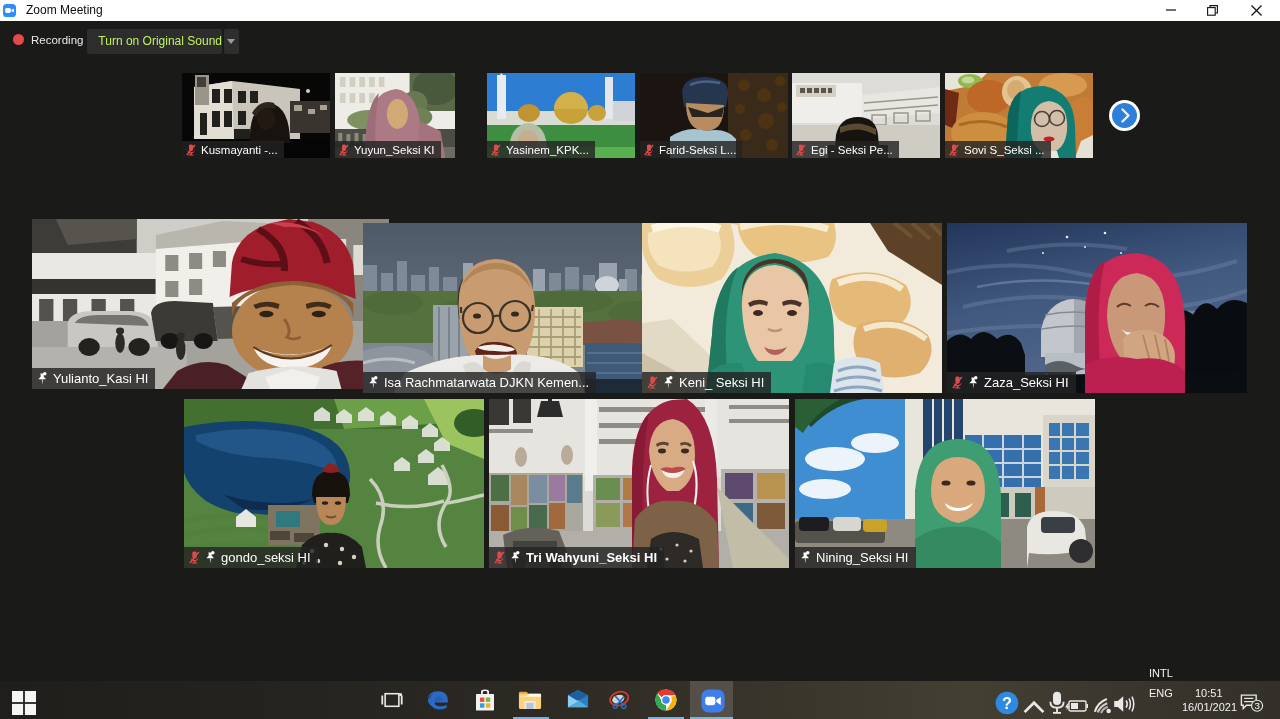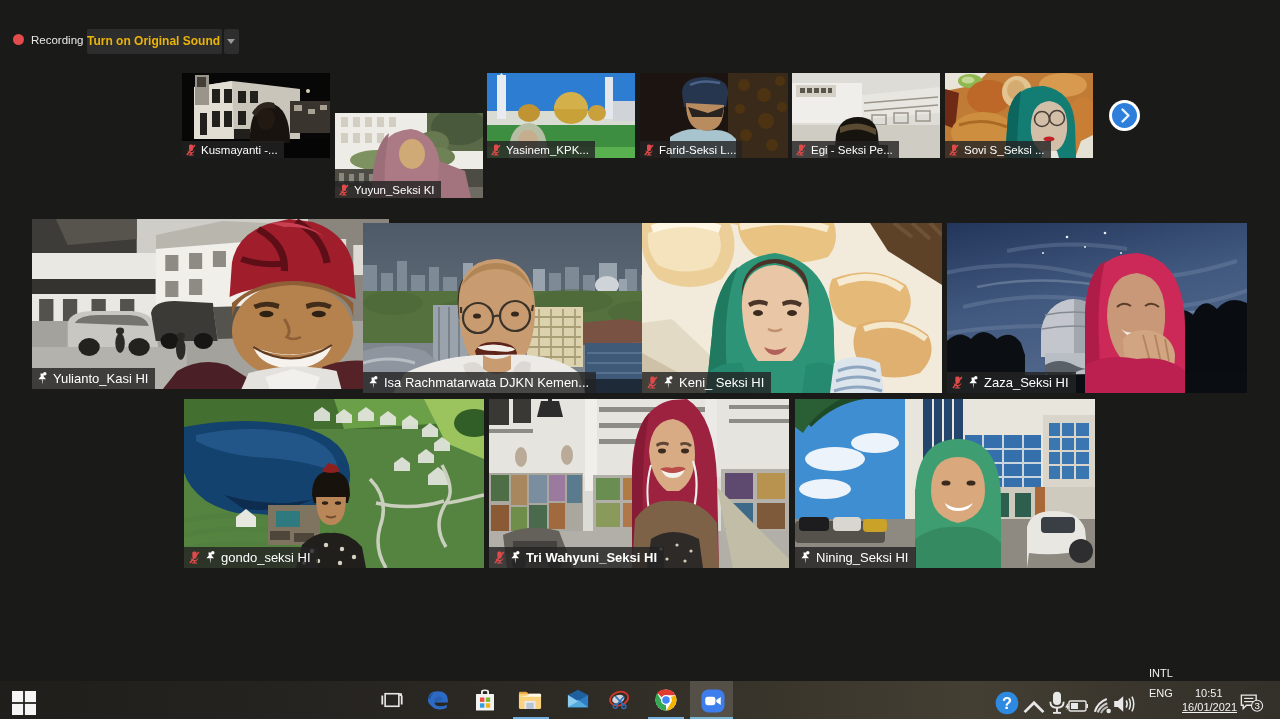--- a/index.html
+++ b/index.html
@@ -4,21 +4,21 @@
 <style>
   * { margin:0; padding:0; box-sizing:border-box; -webkit-font-smoothing:antialiased; }
   html,body { width:1280px; height:719px; overflow:hidden; background:#1a1a19; font-family:"Liberation Sans", sans-serif; }
   #stage { position:relative; width:1280px; height:719px; background:#1a1a19; }
   
   #titlebar { position:absolute; left:0; top:0; width:1280px; height:21px; background:#ffffff; }
   #titletext { position:absolute; left:26px; top:3px; font-size:12px; color:#0b0b0b; }
   
   #rec-dot { position:absolute; left:13px; top:34px; width:11px; height:11px; border-radius:50%; background:#e14b4b; }
   #rec-text { position:absolute; left:31px; top:34px; font-size:11.5px; color:#e8e8e8; }
-  #snd-btn { position:absolute; left:87px; top:29px; width:135px; height:25px; background:#2d2d2d; border-radius:2px; color:#eab308; font-size:12px; text-align:left; line-height:25px;font-weight:bold; }
+  #snd-btn { position:absolute; left:87px; top:29px; width:135px; height:25px; background:#2d2d2d; border-radius:2px; color:#bef264; font-size:12px; text-align:right; line-height:25px; }
   #snd-drop { position:absolute; left:224px; top:29px; width:15px; height:25px; background:#2e2e2e; border-radius:2px; }
   #snd-drop:after { content:""; position:absolute; left:3px; top:10px; border-left:4.5px solid transparent; border-right:4.5px solid transparent; border-top:5px solid #9a9a9a; }
   
   .tile { position:absolute; overflow:hidden; background:#000; }
   .tile svg { position:absolute; left:0; top:0; width:100%; height:100%; }
   .lbl { position:absolute; left:0; bottom:0; height:21px; background:rgba(35,35,35,0.82); color:#fff; display:flex; align-items:center; padding:0 7px 0 5px; font-size:13px; white-space:nowrap; }
   .lbl.sm { height:17px; font-size:11.5px; padding:0 6px 0 4px; }
   .lbl svg { position:static; width:auto; height:auto; margin-right:5px; }
   
   #nextbtn { position:absolute; left:1109px; top:100px; width:31px; height:31px; border-radius:50%; background:#fff; }
@@ -29,20 +29,39 @@
   #searchtext { position:absolute; left:37px; top:9px; font-size:15px; color:#424242; }
   .tbicon { position:absolute; top:688px; width:24px; height:24px; }
   .underline { position:absolute; top:717px; height:2px; background:#76b0e0; }
   #zoomhl { position:absolute; left:690px; top:681px; width:43px; height:38px; background:#544f47; }
   .traytxt { position:absolute; font-size:11px; color:#f2f2f2;padding-left:12px; }
 </style>
 </head>
 <body>
 <div id="stage">
 
+  <div id="titlebar">
+    <svg style="position:absolute;left:3px;top:4px" width="13" height="13" viewBox="0 0 13 13">
+      <rect x="0" y="0" width="13" height="13" rx="3.6" fill="#2d8cff"></rect>
+      <rect x="2.2" y="4.1" width="5.6" height="4.8" rx="1.4" fill="#fff"></rect>
+      <path d="M8.3 5.9 L10.8 4.4 L10.8 8.6 L8.3 7.1 Z" fill="#fff"></path>
+    </svg>
+    <span id="titletext">Zoom Meeting</span>
+    <svg style="position:absolute;left:1166px;top:0" width="10" height="21" viewBox="0 0 10 21">
+        <line x1="0" y1="10" x2="10" y2="10" stroke="#111" stroke-width="1.2"></line>
+      </svg>
+    <svg style="position:absolute;left:1207px;top:5px" width="11" height="11" viewBox="0 0 11 11" fill="none" stroke="#111" stroke-width="1.1">
+      <rect x="0.6" y="2.6" width="7.6" height="7.6"></rect>
+      <path d="M3 2.6 V0.6 H10.4 V8 H8.4"></path>
+    </svg>
+    <svg style="position:absolute;left:1251px;top:5px" width="11" height="11" viewBox="0 0 11 11" stroke="#111" stroke-width="1.2">
+        <line x1="0.5" y1="0.5" x2="10.5" y2="10.5"></line>
+        <line x1="10.5" y1="0.5" x2="0.5" y2="10.5"></line>
+      </svg>
+  </div>
 
   <div id="rec-dot"></div>
   <div id="rec-text">Recording</div>
   <div id="snd-btn">Turn on Original Sound</div>
   <div id="snd-drop"></div>
 
   <div class="tile" style="left:182px;top:73px;width:148px;height:85px;">
     <svg viewBox="0 0 148 85" preserveAspectRatio="none">
       <rect width="148" height="85" fill="#070707"></rect>
       <path d="M12 14 L50 8 L118 16 L118 70 L12 70 Z" fill="#cac5ba"></path>
@@ -71,21 +90,21 @@
       <path d="M70 40 Q78 26 92 30 L94 36 Q80 32 74 44 Z" fill="#2b251d"></path>
       <ellipse cx="84" cy="46" rx="9" ry="11" fill="#221912"></ellipse>
       <circle cx="126" cy="18" r="2" fill="#d8d0b8"></circle>
     </svg>
     <div class="lbl sm"><svg width="10" height="12" viewBox="0 0 10 12">
           <path d="M3 1.5 Q3 0.4 5 0.4 Q7 0.4 7 1.5 L7 5.5 Q7 7 5 7 Q3 7 3 5.5 Z M1.5 5 Q1.5 8.2 5 8.2 Q8.5 8.2 8.5 5 L8.5 6 Q8.5 9 5.8 9.3 L5.8 10.6 L7.5 10.6 L7.5 11.6 L2.5 11.6 L2.5 10.6 L4.2 10.6 L4.2 9.3 Q1.5 9 1.5 6 Z" fill="#e04a4a"></path>
           <line x1="0.8" y1="11" x2="9" y2="1" stroke="#e04a4a" stroke-width="1.4"></line>
         </svg>Kusmayanti -...</div>
   </div>
 
-  <div class="tile" style="left:335px;top:73px;width:148px;height:85px;margin-top:40px;">
+  <div class="tile" style="left:335px;top:73px;width:120px;height:85px;">
     <svg viewBox="0 0 148 85" preserveAspectRatio="none">
       <rect width="148" height="85" fill="#eeece6"></rect>
       <g fill="#d3cec2">
         <rect x="6" y="4" width="7" height="10"></rect>
           <rect x="18" y="4" width="7" height="10"></rect>
           <rect x="30" y="4" width="7" height="10"></rect>
           <rect x="42" y="4" width="7" height="10"></rect>
           <rect x="54" y="4" width="7" height="10"></rect>
         <rect x="6" y="20" width="7" height="10"></rect>
           <rect x="18" y="20" width="7" height="10"></rect>
@@ -850,21 +869,21 @@
     <path d="M1 5.5 L4 5.5 L8.5 1.5 L8.5 14.5 L4 10.5 L1 10.5 Z" fill="#e8e8e8"></path>
     <g fill="none" stroke="#e8e8e8" stroke-width="1.3">
         <path d="M11 5 Q12.6 8 11 11"></path>
         <path d="M13.4 3.4 Q15.6 8 13.4 12.6"></path>
         <path d="M15.8 1.8 Q18.8 8 15.8 14.2"></path>
       </g>
   </svg>
   <div class="traytxt" style="left:1137px;top:687px;">ENG</div>
   <div class="traytxt" style="left:1137px;top:667px;">INTL</div>
   <div class="traytxt" style="left:1183px;top:687px;">10:51</div>
-  <div class="traytxt" style="left:1170px;top:701px;text-decoration:underline;">16/01/2021</div>
+  <div class="traytxt" style="left:1170px;top:701px;">16/01/2021</div>
   <svg class="tbicon" style="left:1240px;top:691px" width="26" height="20" viewBox="0 0 26 20">
     <path d="M1.5 1.5 L17.5 1.5 L17.5 12.5 L7 12.5 L3.5 16 L3.5 12.5 L1.5 12.5 Z" fill="none" stroke="#e8e8e8" stroke-width="1.5"></path>
     <g stroke="#e8e8e8" stroke-width="1.3">
         <line x1="4.5" y1="5" x2="14.5" y2="5"></line>
         <line x1="4.5" y1="8.5" x2="14.5" y2="8.5"></line>
       </g>
     <circle cx="18.5" cy="13" r="6" fill="#38342e" stroke="#e8e8e8" stroke-width="1.2"></circle>
     <text x="18.5" y="16.8" font-size="10.5" fill="#fff" text-anchor="middle" font-family="Liberation Sans">3</text>
   </svg>
 

